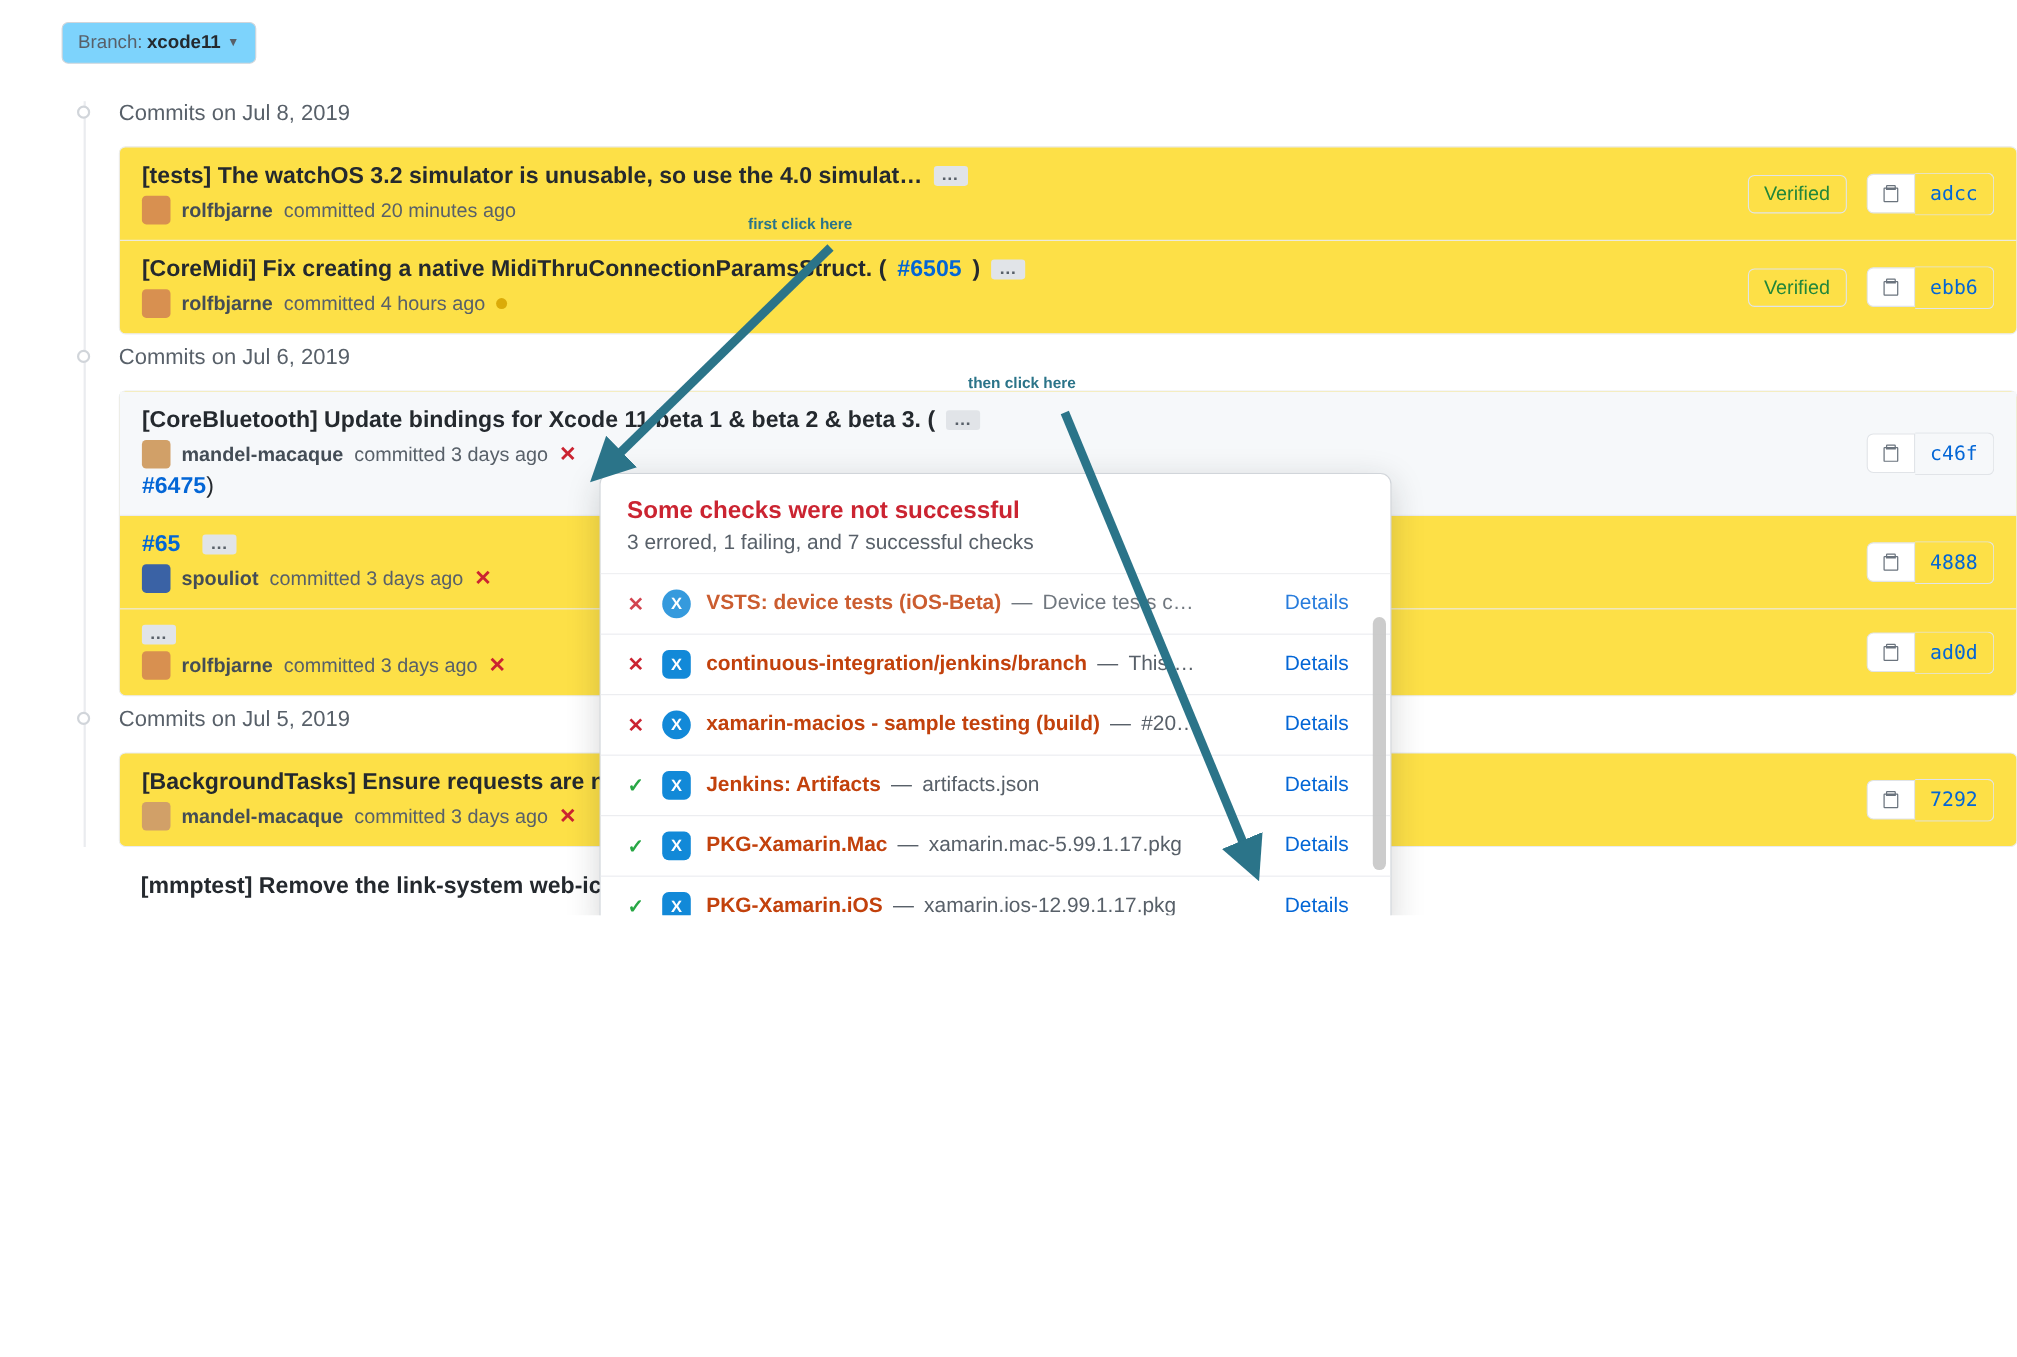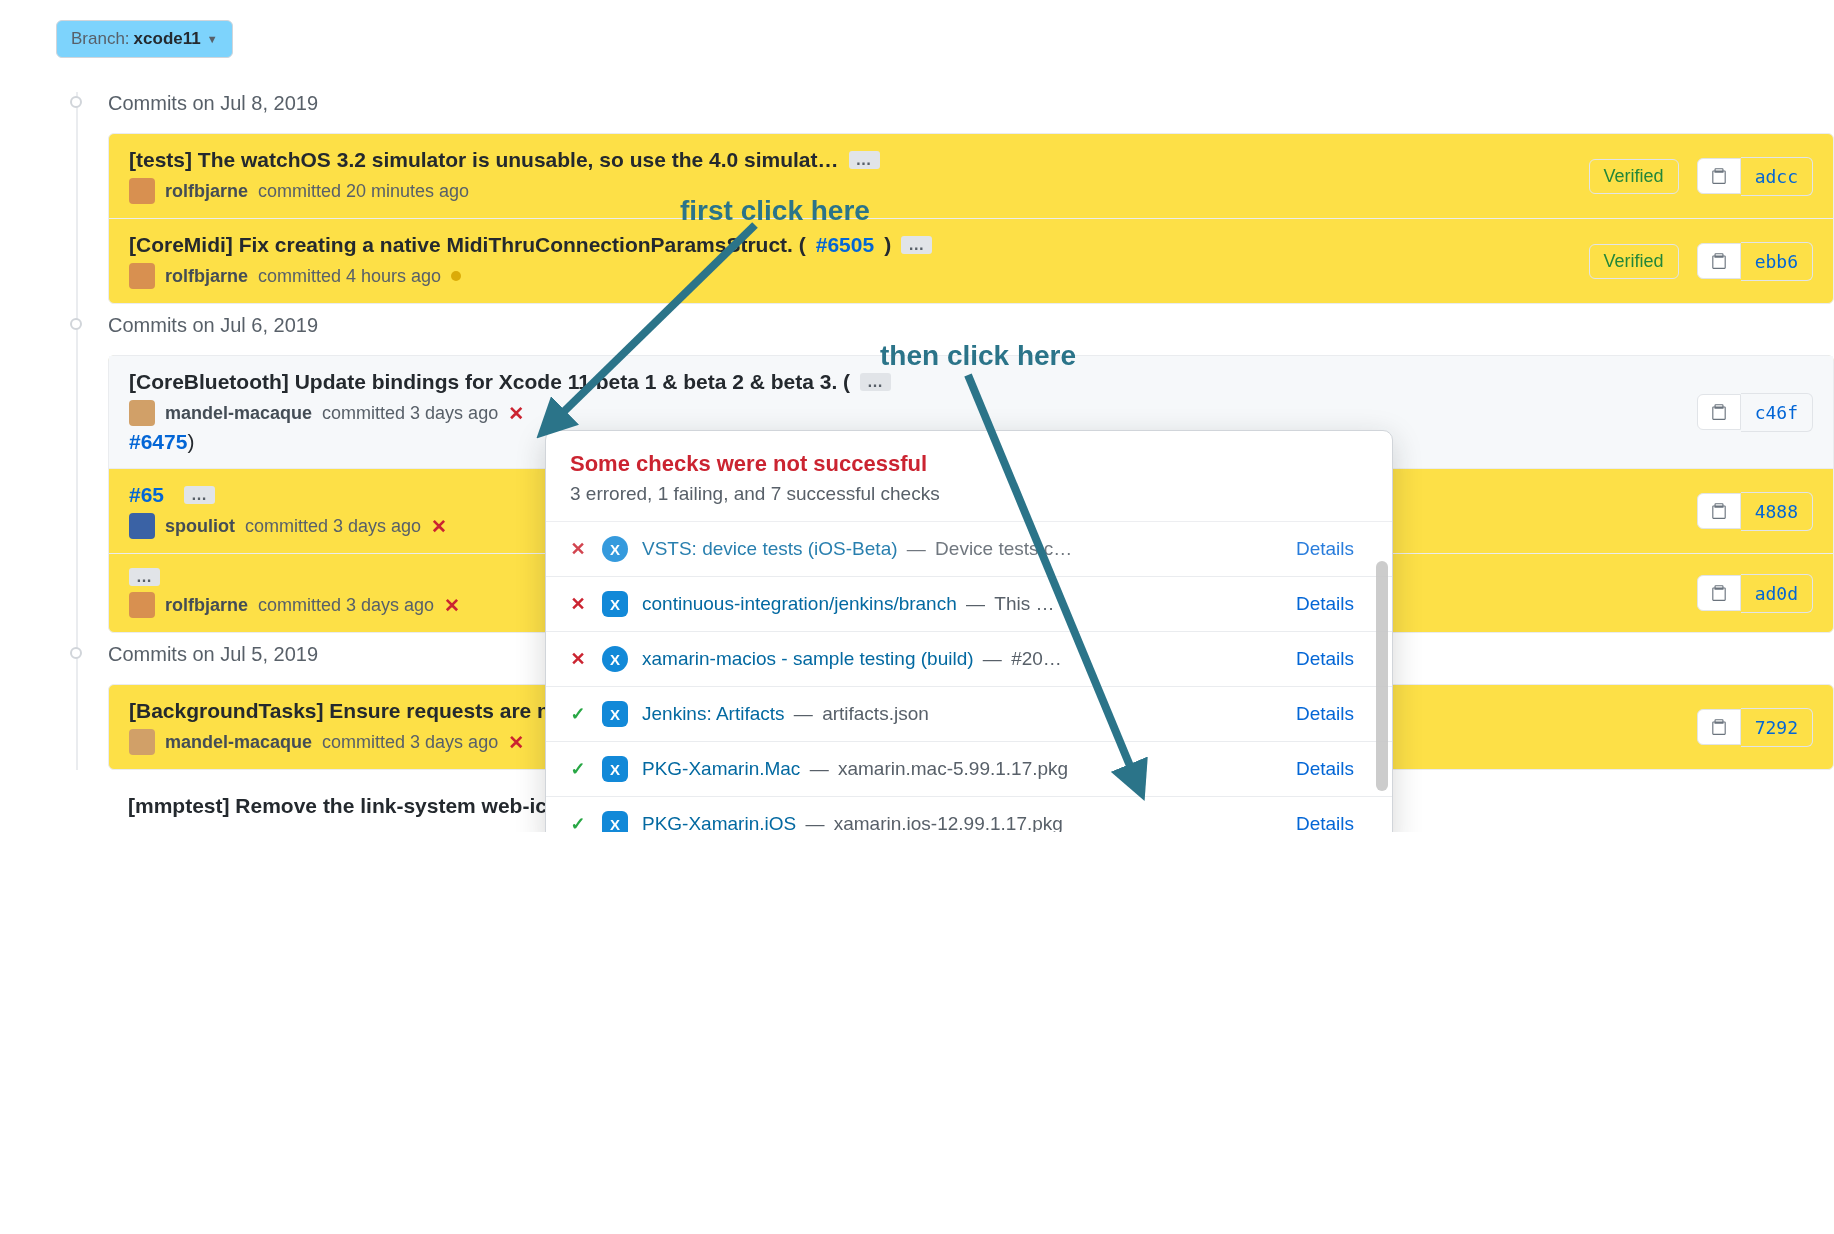--- a/index.html
+++ b/index.html
@@ -137,21 +137,21 @@
   .continuation {
     font-size: 21px;
     margin-top: 4px;
   }
   .continuation .pr-link { color: #0366d6; font-weight: 600; }
   
   
   .popover {
     position: absolute;
     left: 545px; top: 430px;
-    width: 848px;
+    width: 720px;
     background: #fff;
     border: 1px solid #d1d5da;
     border-radius: 10px;
     box-shadow: 0 8px 30px rgba(27,31,35,0.18);
     z-index: 20;
   }
   .pop-head { padding: 20px 24px 16px; }
   .pop-title { font-size: 22px; font-weight: 600; color: #cb2431; margin-bottom: 6px; }
   .pop-sub { font-size: 19px; color: #586069; }
   .pop-body { position: relative; }
@@ -170,27 +170,27 @@
   .ck-status.red { color: #cb2431; }
   .ck-status.green { color: #28a745; }
   .ck-logo {
     width: 26px; height: 26px; border-radius: 6px;
     background: #1289d8; color: #fff;
     display: flex; align-items: center; justify-content: center;
     font-weight: 700; font-size: 15px; flex: none;
   }
   .ck-logo.round { border-radius: 50%; }
   .ck-text { flex: 1 1 auto; font-size: 19px; white-space: nowrap; overflow: hidden; text-overflow: ellipsis; }
-  .ck-text .name { font-weight: 400; color: #0369a1; }
+  .ck-text .name { font-weight: 700; color: #c2410c; }
   .ck-text .dash { color: #586069; padding: 0 4px; }
   .ck-text .desc { color: #586069; }
   .ck-details { color: #0366d6; font-size: 19px; cursor: pointer; margin-right: 16px; }
   
   
-  .annot { position: absolute; z-index: 30; font-size: 28px; font-weight: 600; color: #2b7489; }
+  .annot { position: absolute; z-index: 30; font-size: 14px; font-weight: 600; color: #2b7489; }
   .svg-overlay {
     position: absolute;
     left: 0; top: 0;
     width: 1400px; height: 900px;
     z-index: 25;
     pointer-events: none;
   }
   .svg-overlay line { fill: none; stroke: #2b7489; stroke-width: 8; }
   .svg-overlay polygon { fill: #2b7489; }
   

